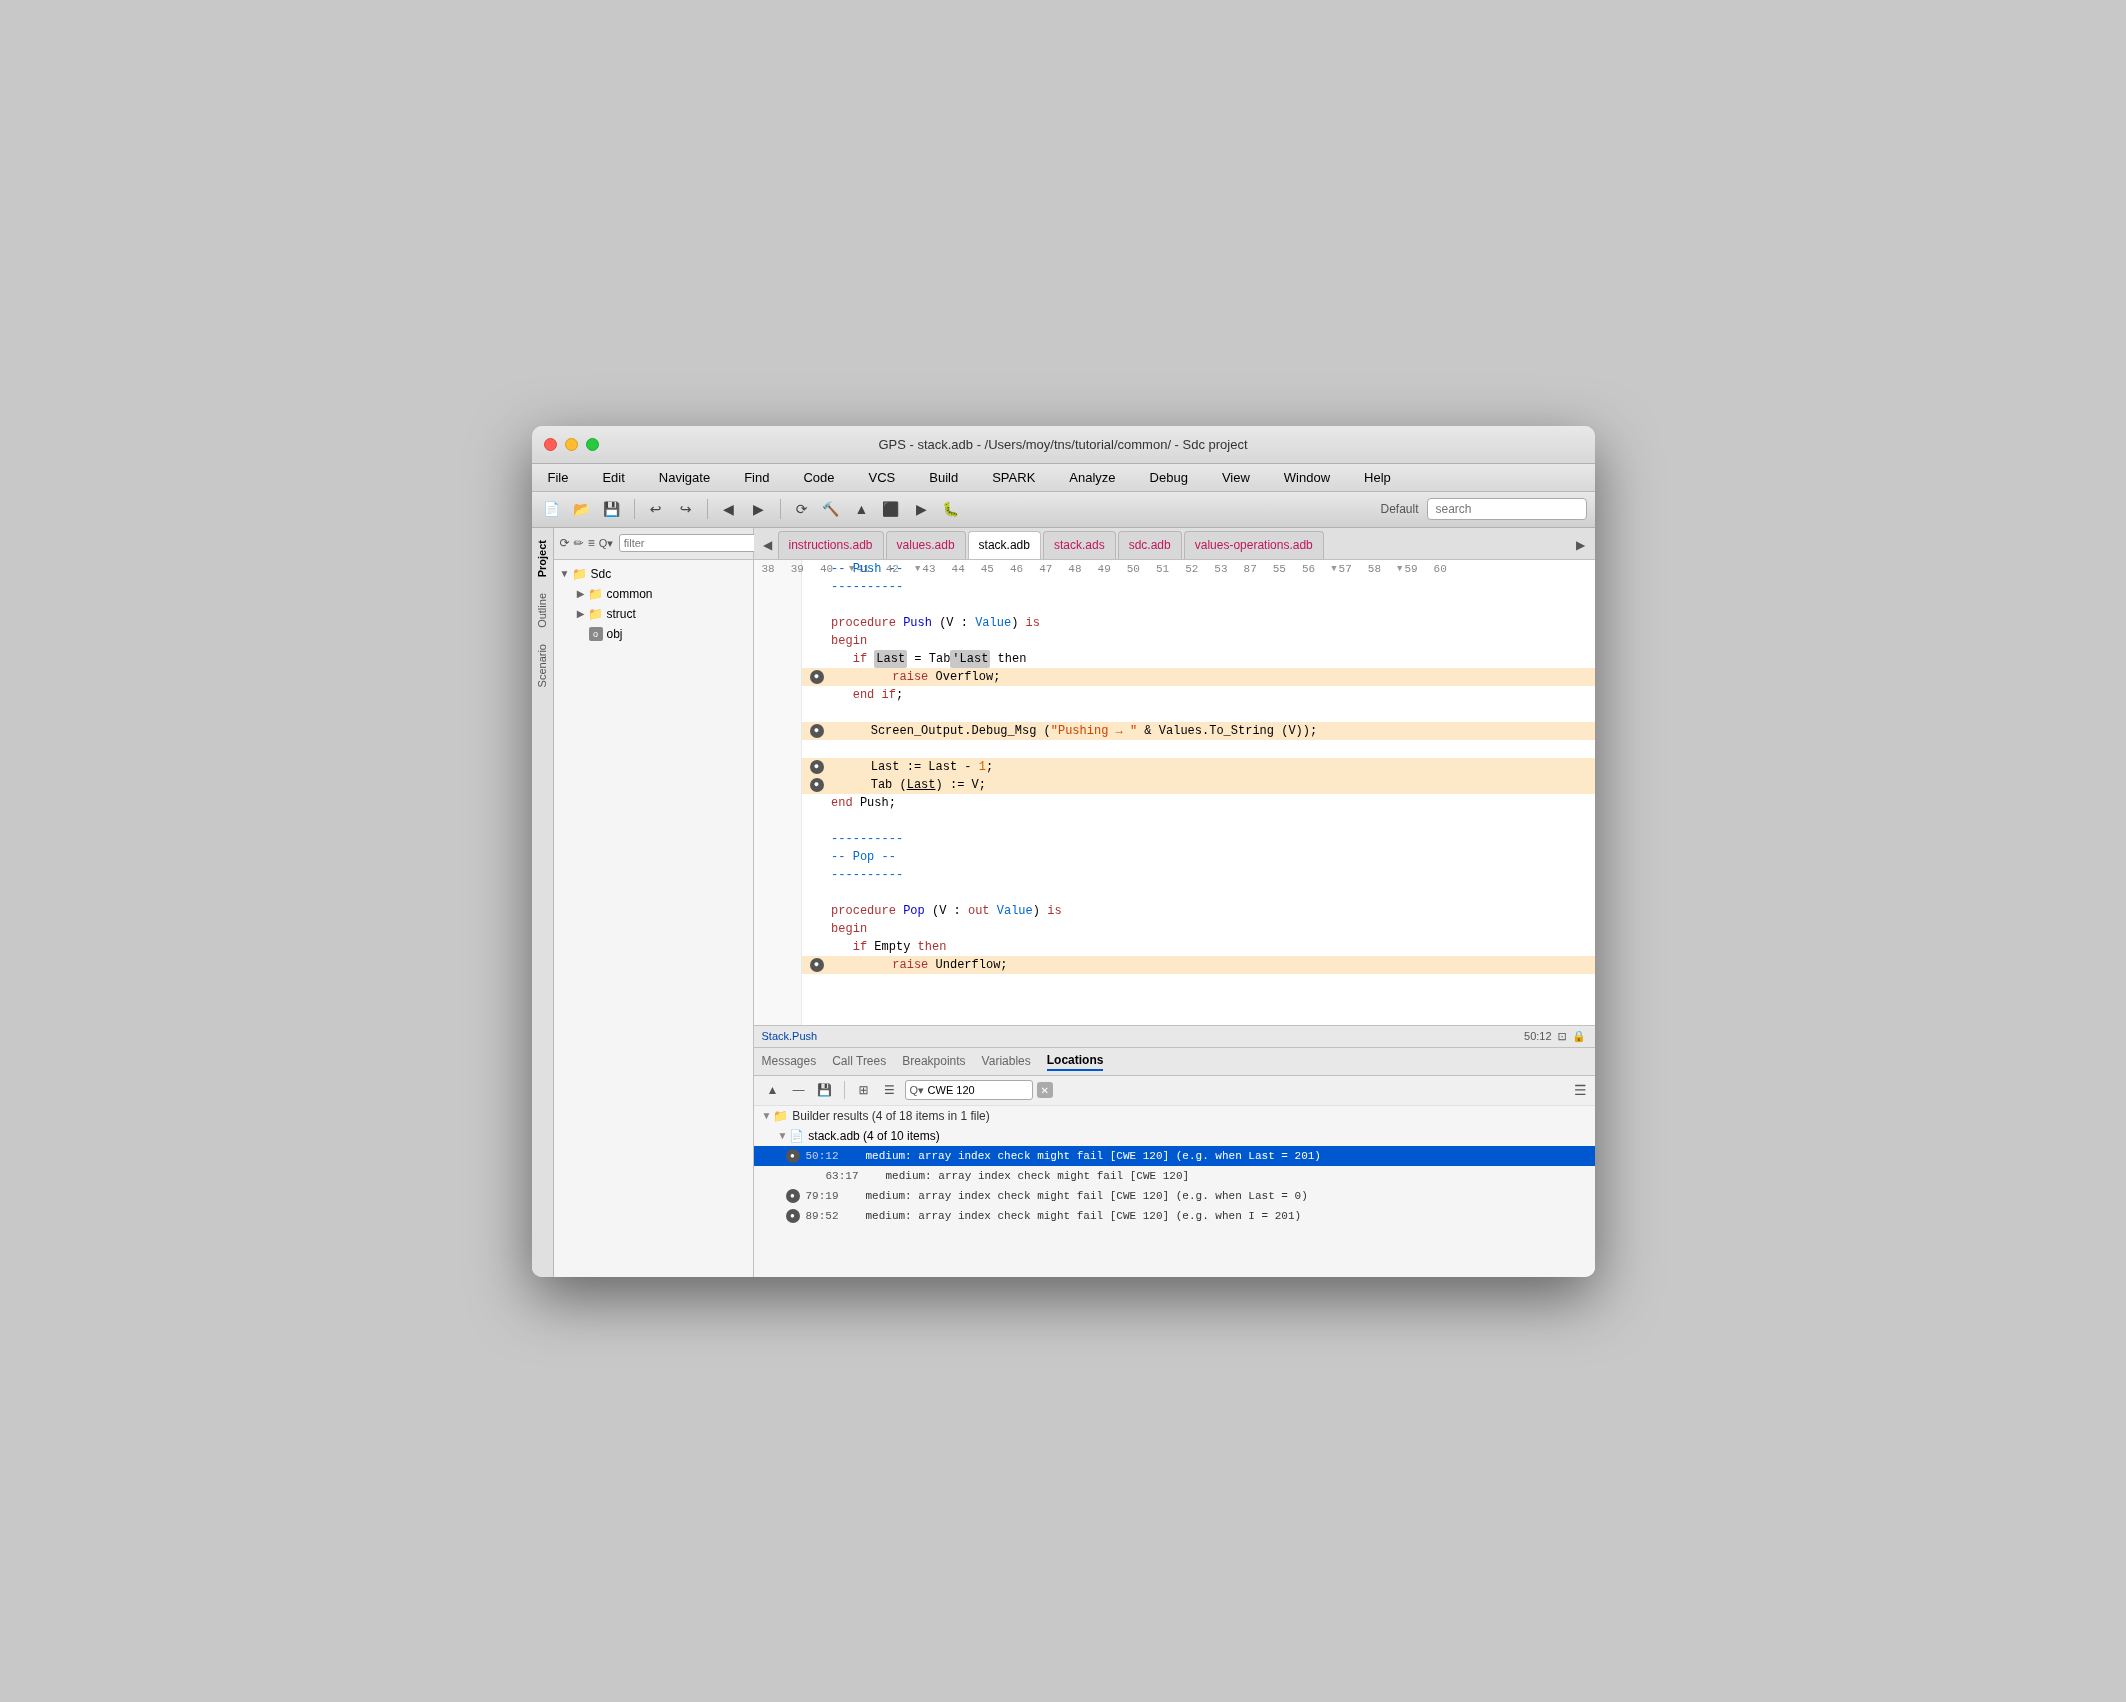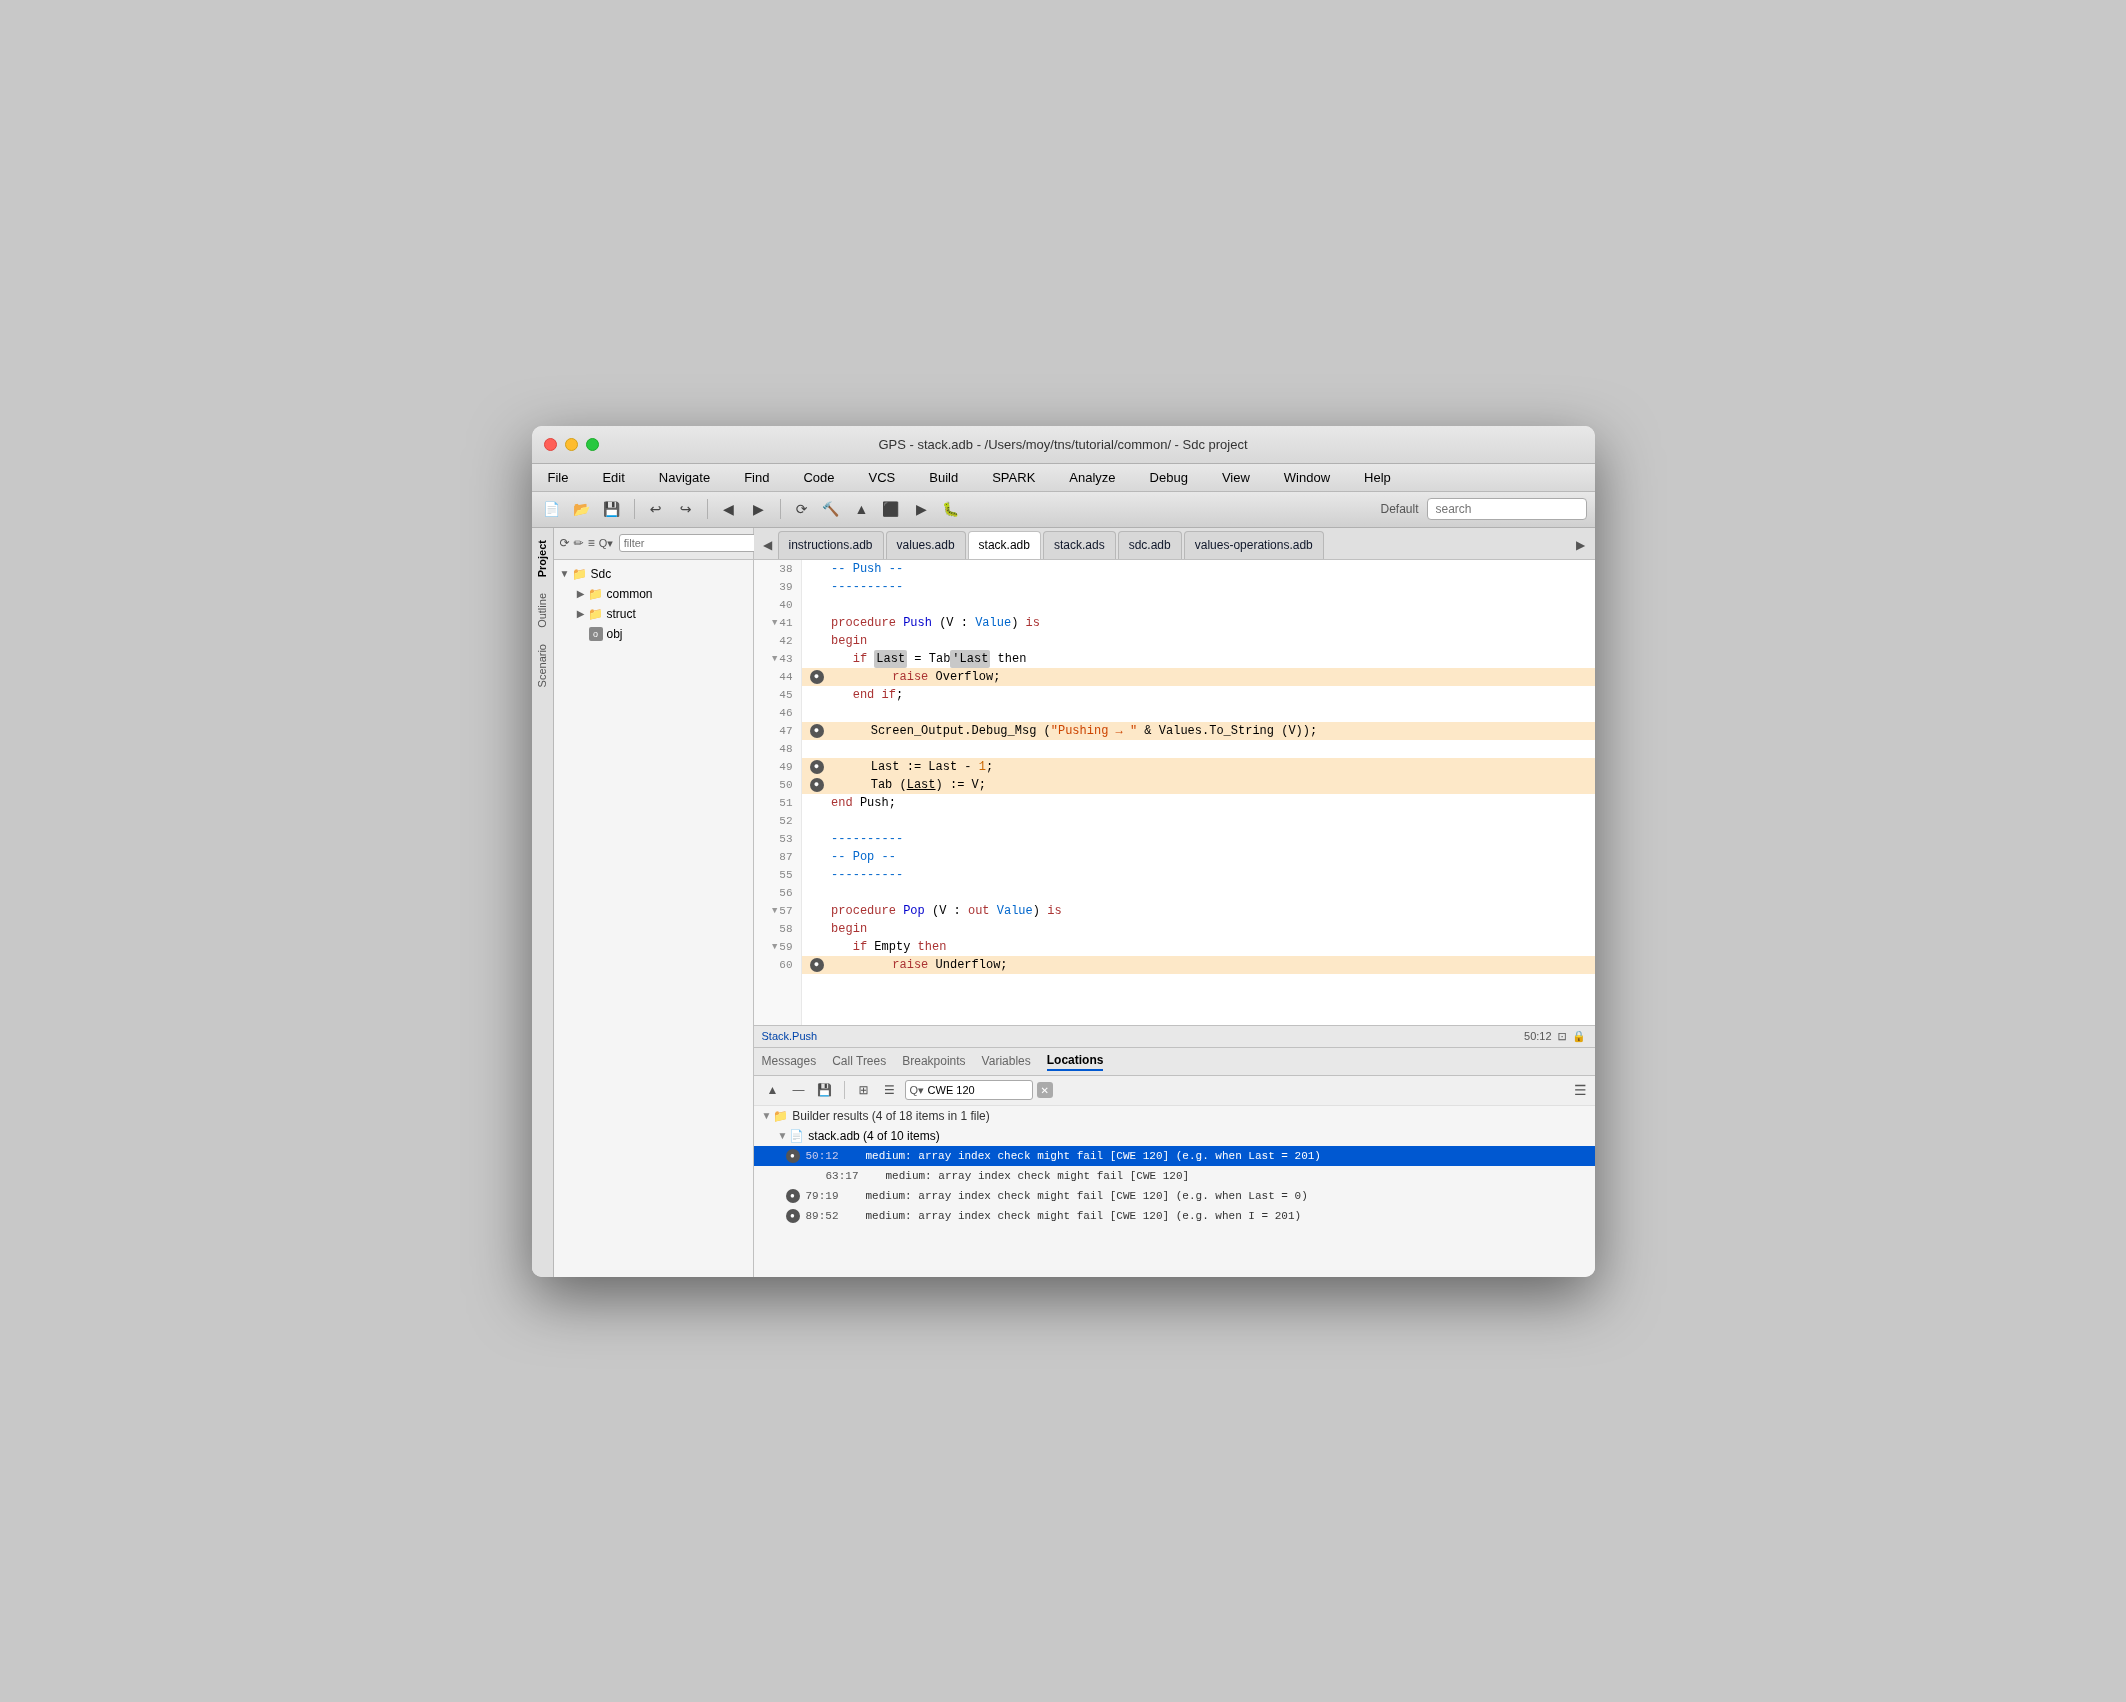--- a/index.html
+++ b/index.html
@@ -244,21 +244,21 @@
       cursor: pointer;
       background: transparent;
       border: none;
     }
     .tab {
       display: flex;
       align-items: center;
       padding: 0 10px;
       height: 28px;
       font-size: 12px;
-      color: #0f172a;
+      color: #be185d;
       background: #d8d8d8;
       border: 1px solid #b8b8b8;
       border-bottom: none;
       margin-right: 2px;
       border-radius: 4px 4px 0 0;
       cursor: pointer;
       gap: 4px;
     }
     .tab.active {
       background: white;
@@ -290,21 +290,21 @@
     .code-content {
       display: flex;
       min-height: 100%;
     }
     .line-numbers {
       width: 48px;
       background: #f8f8f8;
       border-right: 1px solid #e8e8e8;
       padding: 0;
       display: flex;
-      flex-direction: column;
+      flex-direction: row;
       flex-shrink: 0;
     }
     .line-number {
       height: 18px;
       line-height: 18px;
       padding: 0 8px;
       color: #888;
       font-size: 11px;
       text-align: right;
       display: flex;

